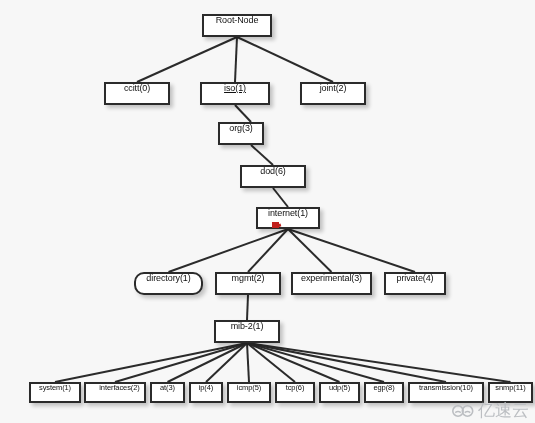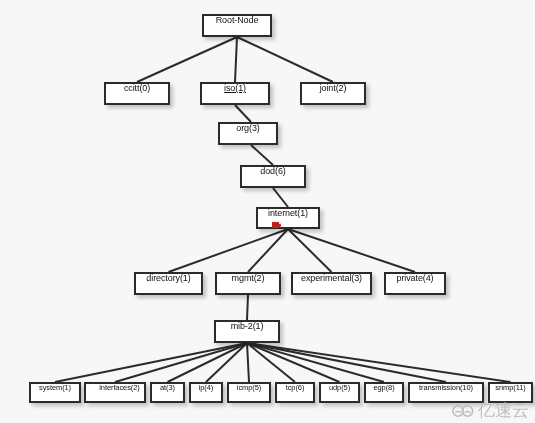--- a/index.html
+++ b/index.html
@@ -99,30 +99,30 @@
     </div>
     <div class="node" style="left: 104px; top: 82px; width: 66px; height: 23px; font-size: 9px; background: rgb(255, 255, 255); border-color: rgb(43, 43, 43);">
       <span class="lbl">ccitt(0)</span>
     </div>
     <div class="node" style="left: 200px; top: 82px; width: 70px; height: 23px; font-size: 9px; background: rgb(255, 255, 255); border-color: rgb(43, 43, 43); text-decoration: underline;">
       <span class="lbl">iso(1)</span>
     </div>
     <div class="node" style="left: 300px; top: 82px; width: 66px; height: 23px; font-size: 9px; background: rgb(255, 255, 255); border-color: rgb(43, 43, 43);">
       <span class="lbl">joint(2)</span>
     </div>
-    <div class="node" style="left: 218px; top: 122px; width: 60px; height: 23px; font-size: 9px; background: rgb(255, 255, 255); border-color: rgb(43, 43, 43);">
+    <div class="node" style="left: 218px; top: 122px; width: 46px; height: 23px; font-size: 9px; background: rgb(255, 255, 255); border-color: rgb(43, 43, 43);">
       <span class="lbl">org(3)</span>
     </div>
     <div class="node" style="left: 240px; top: 165px; width: 66px; height: 23px; font-size: 9px; background: rgb(255, 255, 255); border-color: rgb(43, 43, 43);">
       <span class="lbl">dod(6)</span>
     </div>
     <div class="node" style="left: 256px; top: 207px; width: 64px; height: 22px; font-size: 9px; background: rgb(255, 255, 255); border-color: rgb(43, 43, 43);">
       <span class="lbl">internet(1)</span>
     </div>
-    <div class="node" style="left: 134px; top: 272px; width: 69px; height: 23px; font-size: 9px; background: rgb(255, 255, 255); border-color: rgb(43, 43, 43);">
+    <div class="node" style="left: 134px; top: 272px; width: 69px; height: 23px; font-size: 9px; background: rgb(255, 255, 255); border-color: rgb(43, 43, 43); border-radius: 10px;">
       <span class="lbl">directory(1)</span>
     </div>
     <div class="node" style="left: 215px; top: 272px; width: 66px; height: 23px; font-size: 9px; background: rgb(255, 255, 255); border-color: rgb(43, 43, 43);">
       <span class="lbl">mgmt(2)</span>
     </div>
     <div class="node" style="left: 291px; top: 272px; width: 81px; height: 23px; font-size: 9px; background: rgb(255, 255, 255); border-color: rgb(43, 43, 43);">
       <span class="lbl">experimental(3)</span>
     </div>
     <div class="node" style="left: 384px; top: 272px; width: 62px; height: 23px; font-size: 9px; background: rgb(255, 255, 255); border-color: rgb(43, 43, 43);">
       <span class="lbl">private(4)</span>

